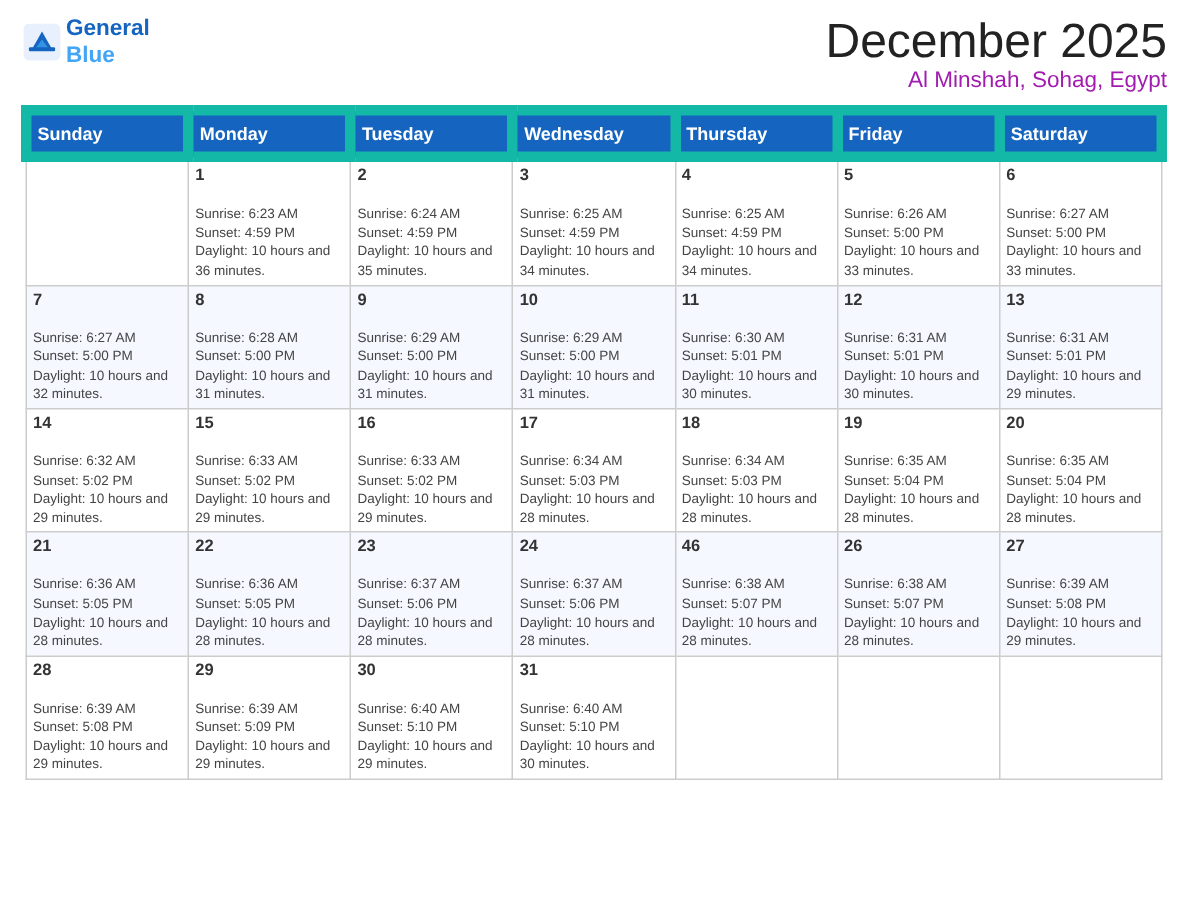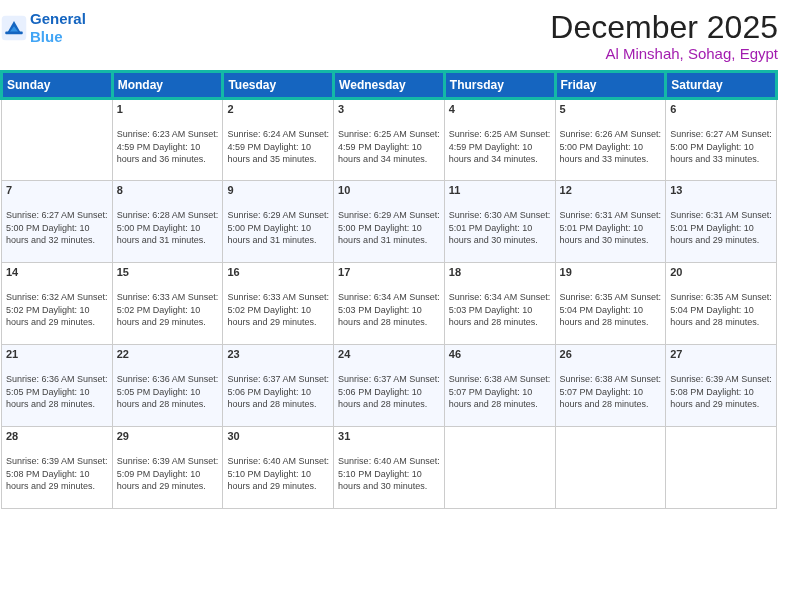--- a/index.html
+++ b/index.html
@@ -5,21 +5,21 @@
     * { box-sizing: border-box; margin: 0; padding: 0; }
     body {
       font-family: Arial, sans-serif;
       background: #fff;
       width: 792px;
       height: 612px;
       overflow: hidden;
     }
     .container {
       width: 792px;
-      padding: 10px 14px 10px 0;
+      padding: 10px 14px 10px 14px;
     }
     .header-row {
       display: flex;
       justify-content: space-between;
       align-items: flex-start;
       margin-bottom: 8px;
     }
     .logo {
       display: flex;
       align-items: center;
@@ -57,21 +57,21 @@
       border-collapse: collapse;
       table-layout: fixed;
     }
     thead tr th {
       background: #1565c0;
       color: #fff;
       font-size: 12px;
       font-weight: bold;
       padding: 5px 4px;
       text-align: left;
-      border: 3px solid #14b8a6;
+      border: 7px solid #14b8a6;
     }
     tbody tr td {
       border: 1px solid #ccc;
       vertical-align: top;
       padding: 3px 4px;
       font-size: 9.5px;
       color: #333;
       height: 82px;
     }
     tbody tr td .day-num {

